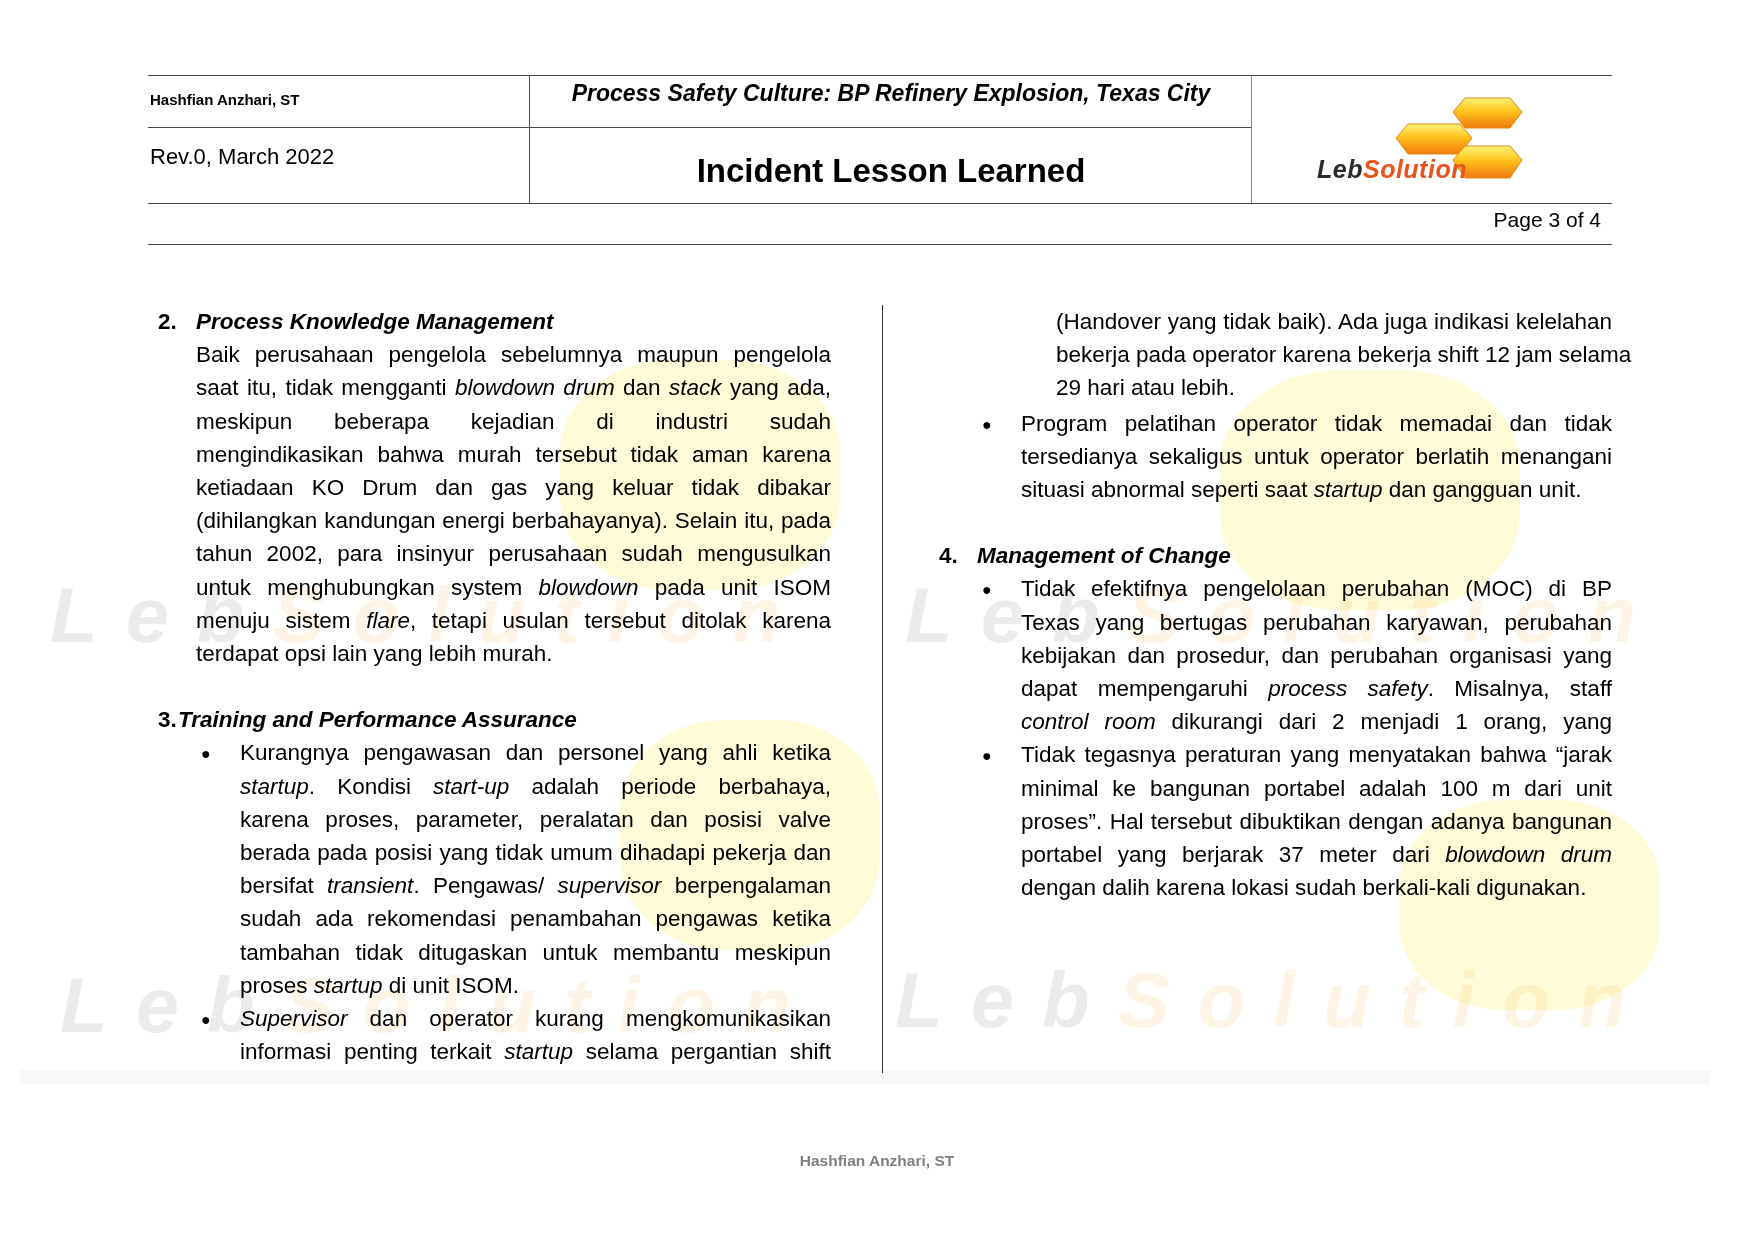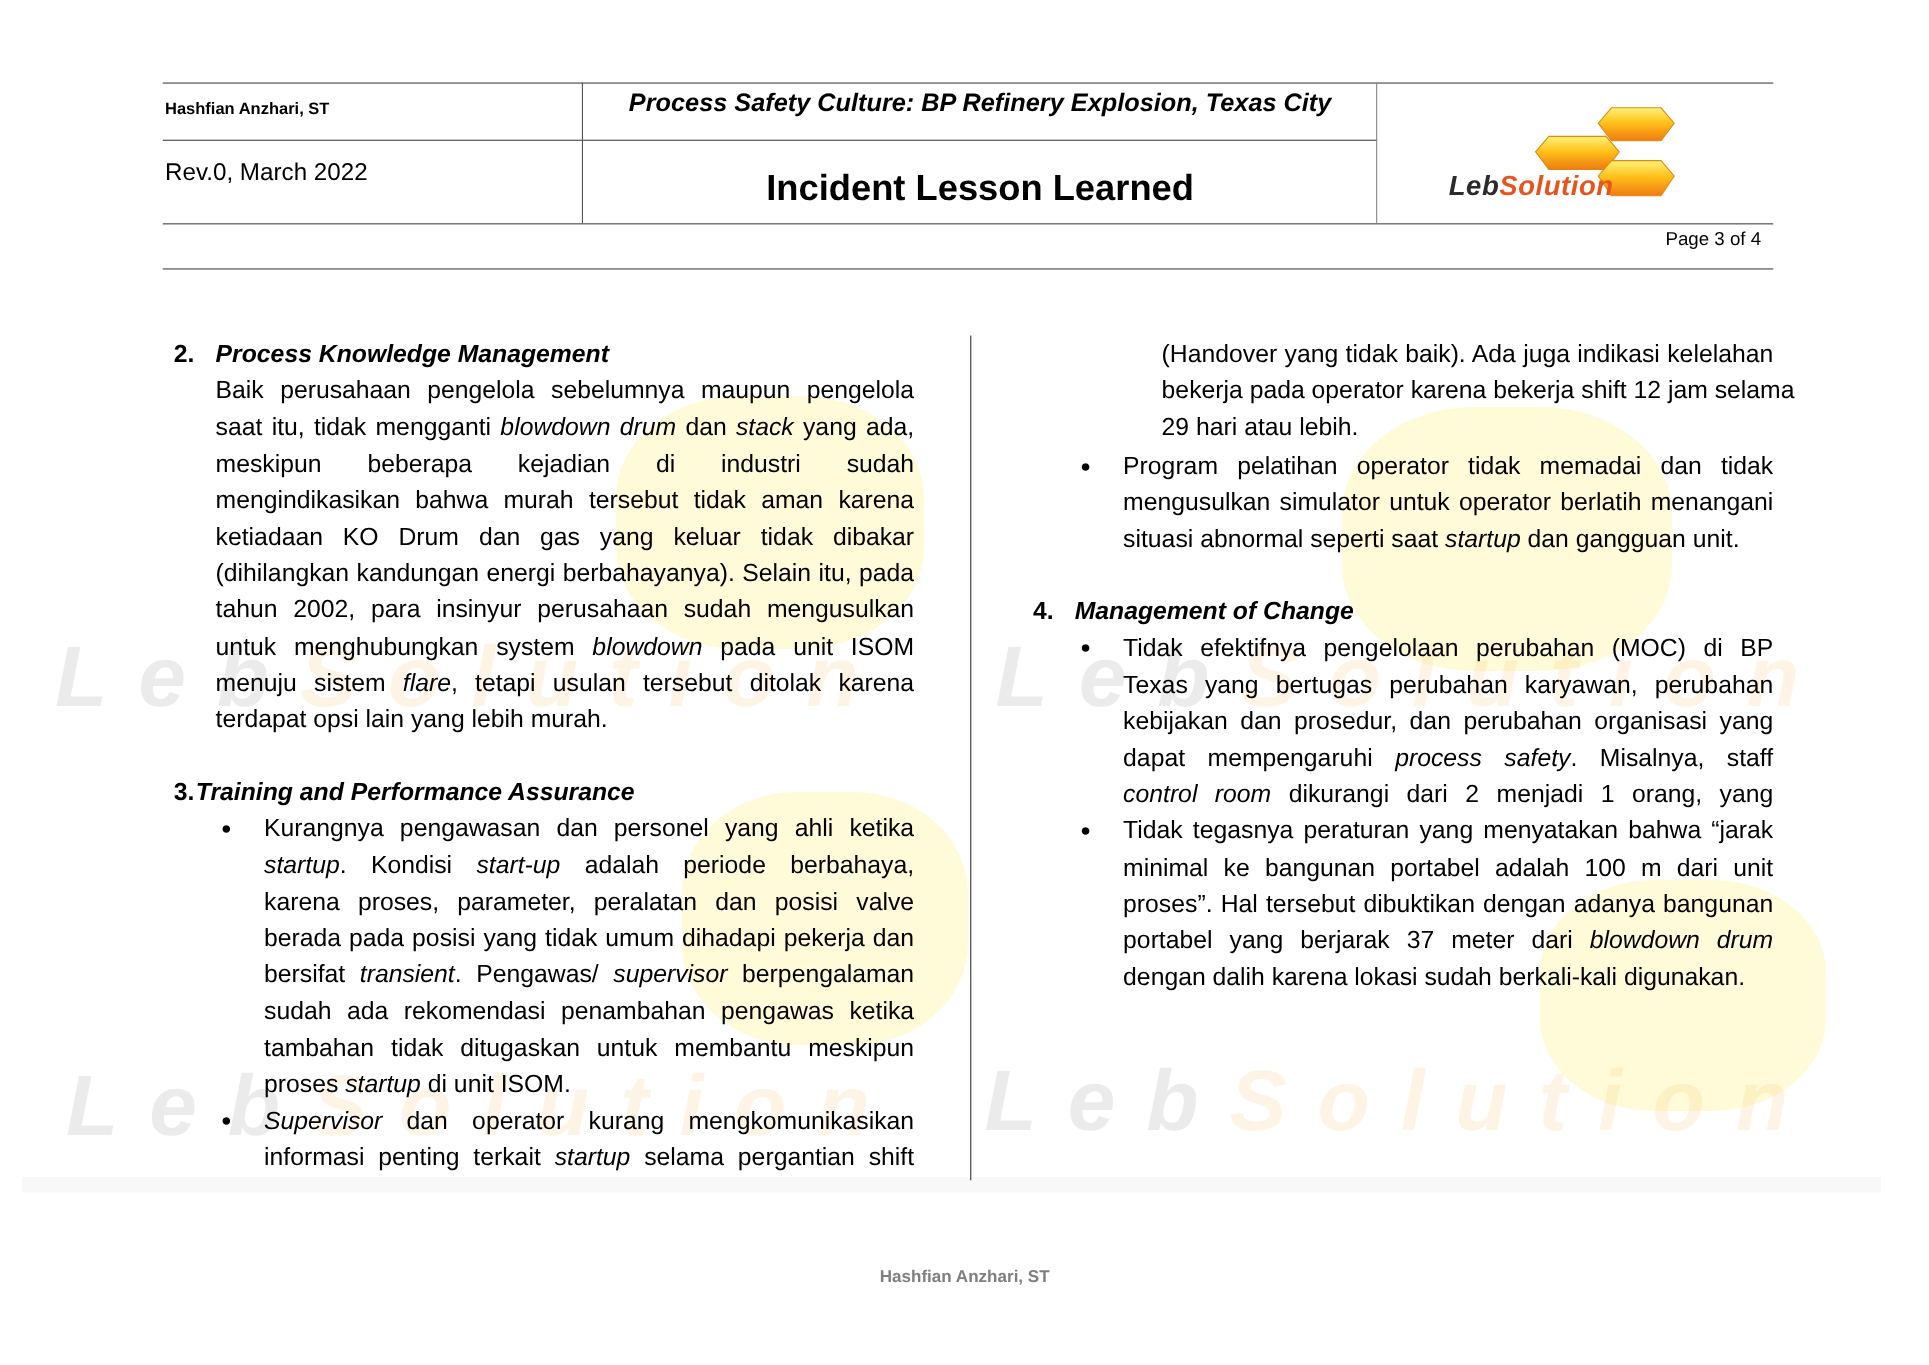--- a/index.html
+++ b/index.html
@@ -7,21 +7,21 @@
          font-family:"Liberation Sans", sans-serif; color:#000; }
   .abs { position:absolute; }
   .hline { position:absolute; height:0; border-top:1.5px solid #444; }
   .vline { position:absolute; width:0; border-left:1.5px solid #555; }
 
   
   .hdr-author { left:150px; top:91px; font-size:15px; font-weight:bold; }
   .hdr-rev { left:150px; top:144px; font-size:22px; }
   .hdr-title { left:530px; width:722px; top:80px; text-align:center; font-size:23px; font-weight:bold;font-style:italic; }
   .hdr-sub { left:530px; width:722px; top:152px; text-align:center; font-size:33px; font-weight:bold; }
-  .hdr-page { right:153px; top:208px; font-size:17px; text-align:right; }
+  .hdr-page { right:153px; top:208px; font-size:21px; text-align:right; }
 
   .logo { left:1310px; top:88px; width:260px; height:110px; }
   .logo-text { position:absolute; left:7px; top:67px; font-size:25px; font-weight:bold; font-style:italic; letter-spacing:0.5px; }
   .logo-text .leb { color:#2b2b2b; }
   .logo-text .sol { color:#e8541c; }
 
   
   .wm { position:absolute; font-size:78px; font-style:italic; font-weight:bold; letter-spacing:28px; opacity:0.11; white-space:nowrap; }
   .wm .leb { color:#555; }
   .wm .sol { color:#f3a020; }
@@ -141,21 +141,21 @@
     <div class="rich-lines">
         <span class="line">(Handover yang tidak baik). Ada juga indikasi kelelahan</span>
         <span class="line">bekerja pada operator karena bekerja shift 12 jam selama</span>
         <span class="line last">29 hari atau lebih.</span>
       </div>
   </div>
   <div style="position:relative;margin-left:84px;margin-top:2px;">
     <span class="bullet" style="left:-39px;top:1px;">●</span>
     <div class="rich-lines">
         <span class="line">Program pelatihan operator tidak memadai dan tidak</span>
-        <span class="line">mengusulkan simulator untuk operator berlatih menangani</span>
+        <span class="line">tersedianya sekaligus untuk operator berlatih menangani</span>
         <span class="line last">situasi abnormal seperti saat <i>startup</i> dan gangguan unit.</span>
       </div>
   </div>
 
   <div style="position:relative;margin-top:33px;">
     <span class="sec-num" style="left:2px;top:0;">4.</span>
     <div style="margin-left:40px;">
       <div class="sec-title">Management of Change</div>
     </div>
     <div style="position:relative;margin-left:84px;">

